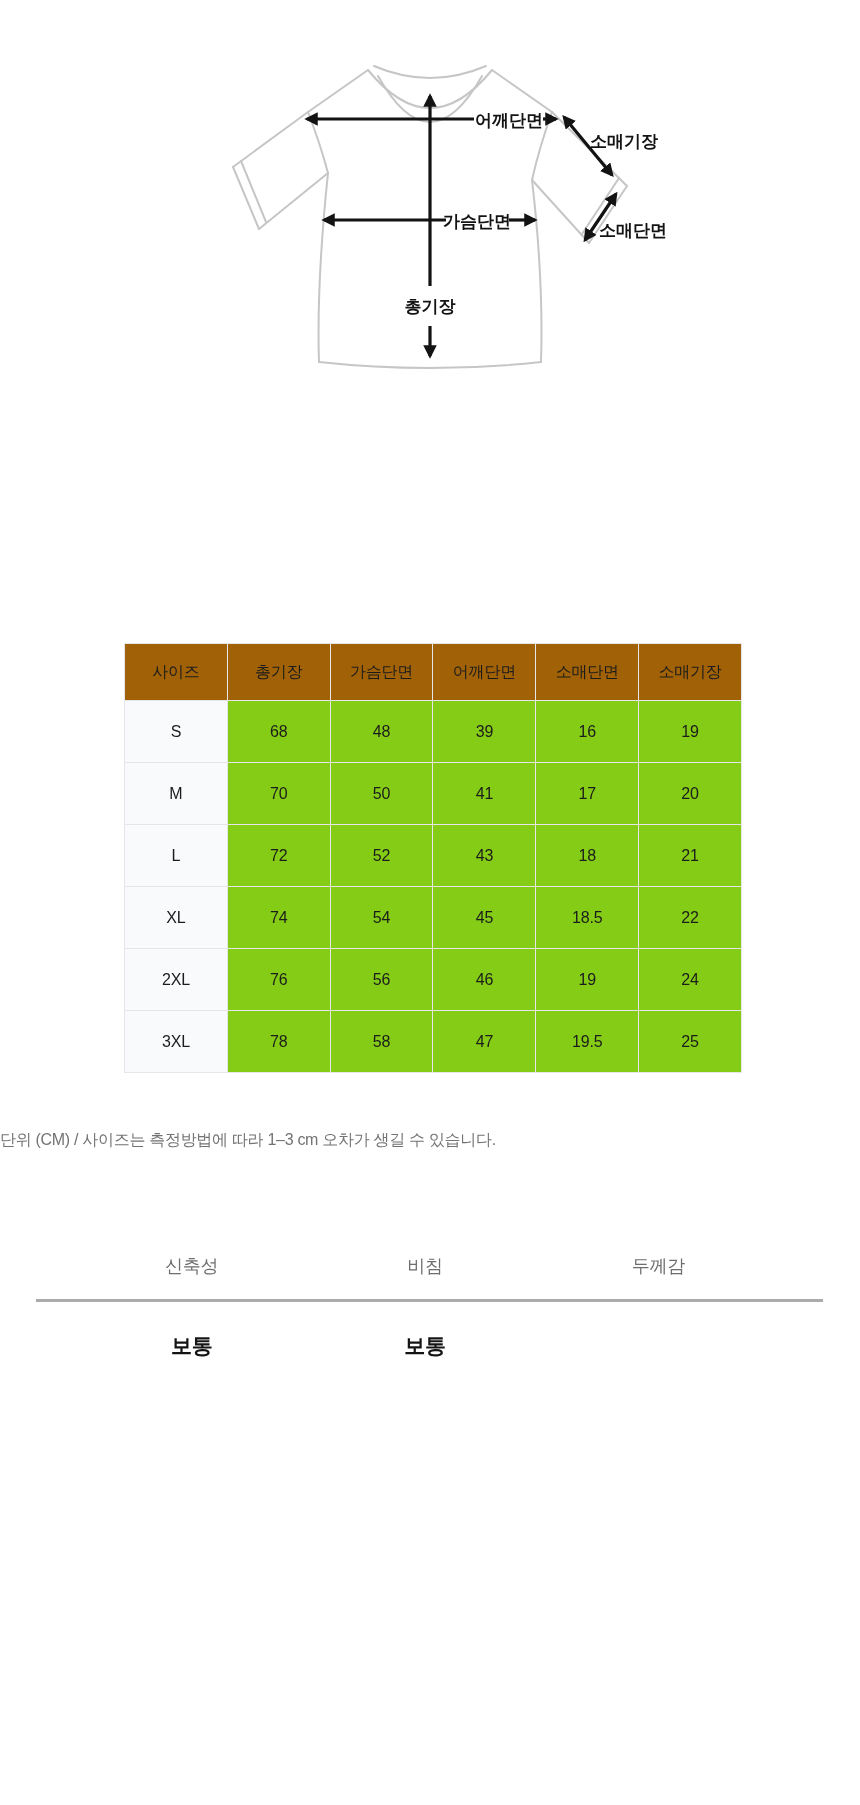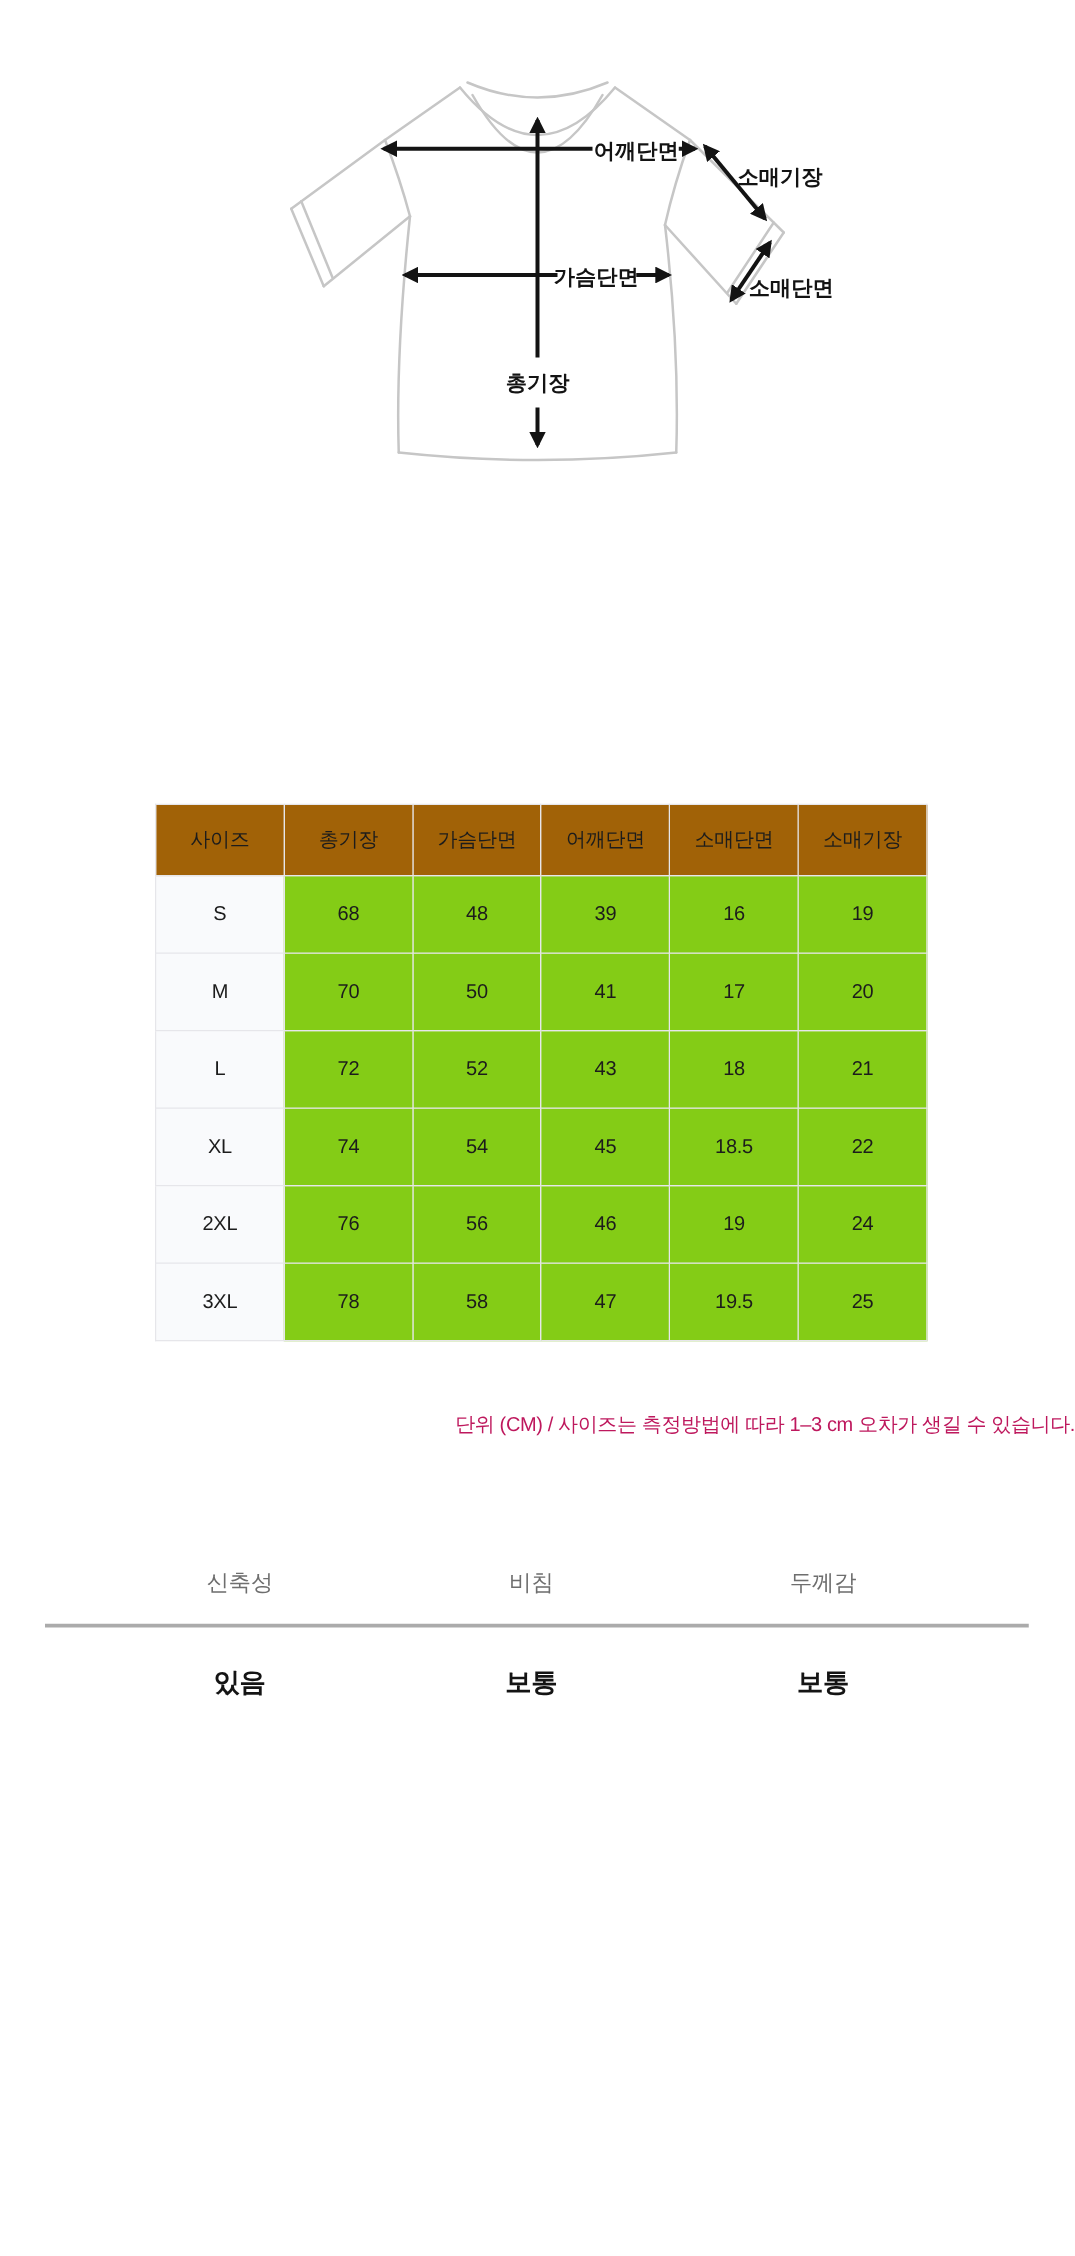--- a/index.html
+++ b/index.html
@@ -35,21 +35,21 @@
     font-size: 16px; color: #1c1c1c; background: #84cc16; font-weight: 400;
     letter-spacing: -0.2px;
   }
   .size-table thead th { height: 57px; background: #a16207; font-weight: 500; }
   .size-table tbody td { height: 62px; }
   .size-table tbody td.size-col { background: #f9fafc; }
 
   
   .size-note {
     position: absolute; top: 1130px; left: 0; width: 100%;
-    text-align: right; font-size: 16px; color: #be185d; letter-spacing: -0.3px;
+    text-align: left; font-size: 16px; color: #737373; letter-spacing: -0.3px;
   }
 
   
   .attr-headers, .attr-values {
     position: absolute; left: 75px; width: 700px;
     display: grid; grid-template-columns: 1fr 1fr 1fr; text-align: center;
   }
   .attr-headers { top: 1254px; }
   .attr-headers .attr-label { font-size: 18px; color: #6e6e6e; letter-spacing: -0.3px; }
   .attr-values { top: 1332px; }
@@ -205,19 +205,18 @@
 
   <div class="attr-headers">
     <span class="attr-label">신축성</span>
     <span class="attr-label">비침</span>
     <span class="attr-label">두께감</span>
   </div>
 
   <div class="section-divider"></div>
 
   <div class="attr-values">
-    <span class="attr-value">있음</span>
     <span class="attr-value">보통</span>
     <span class="attr-value">보통</span>
   </div>
 
 
 </div>
 
 </body></html>

